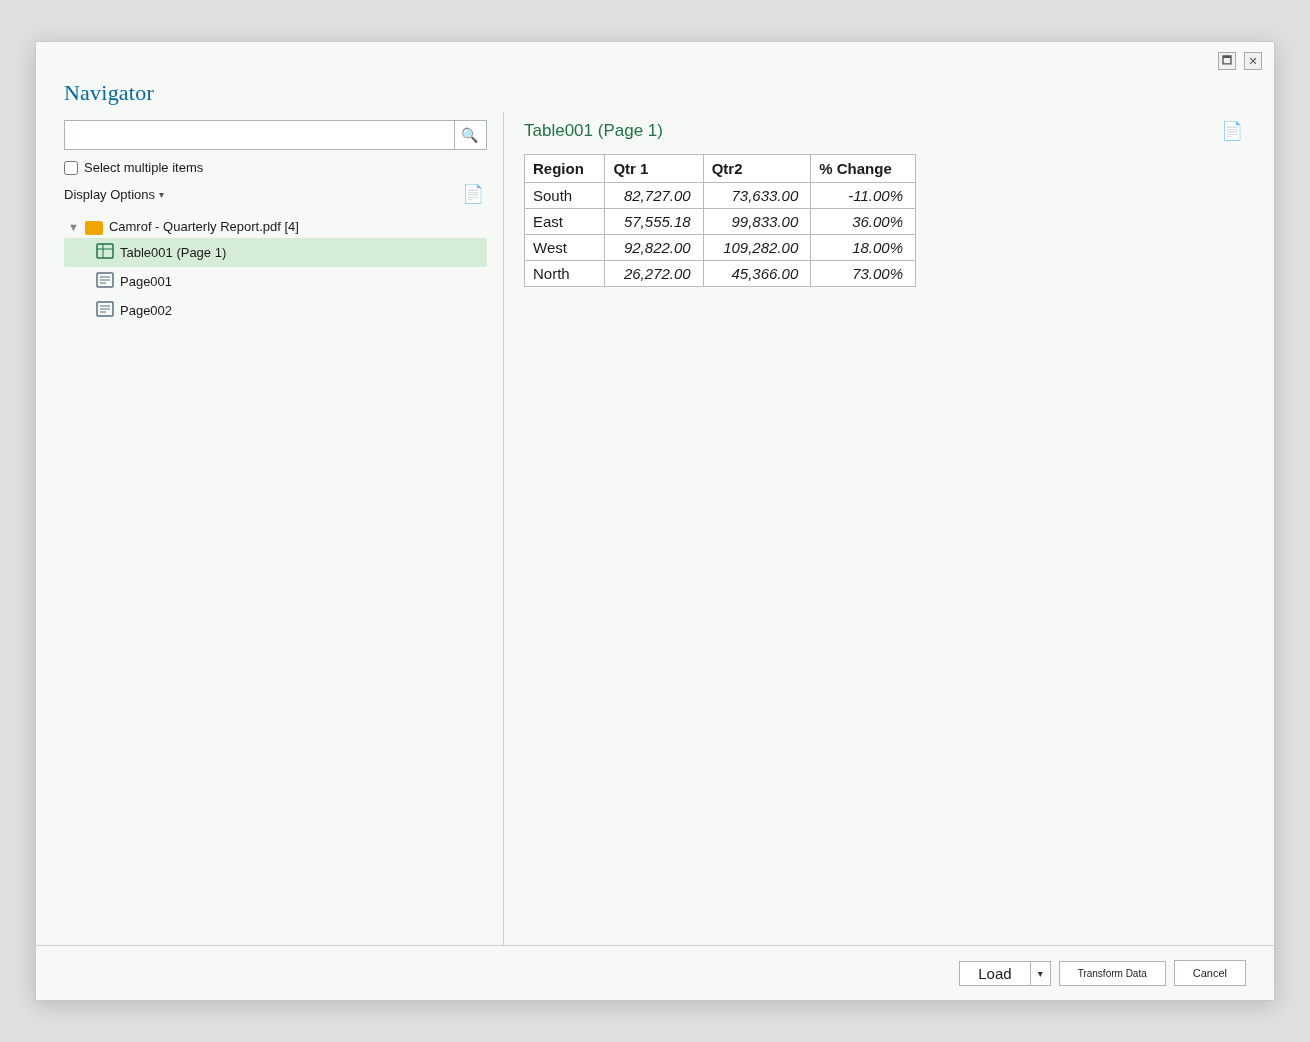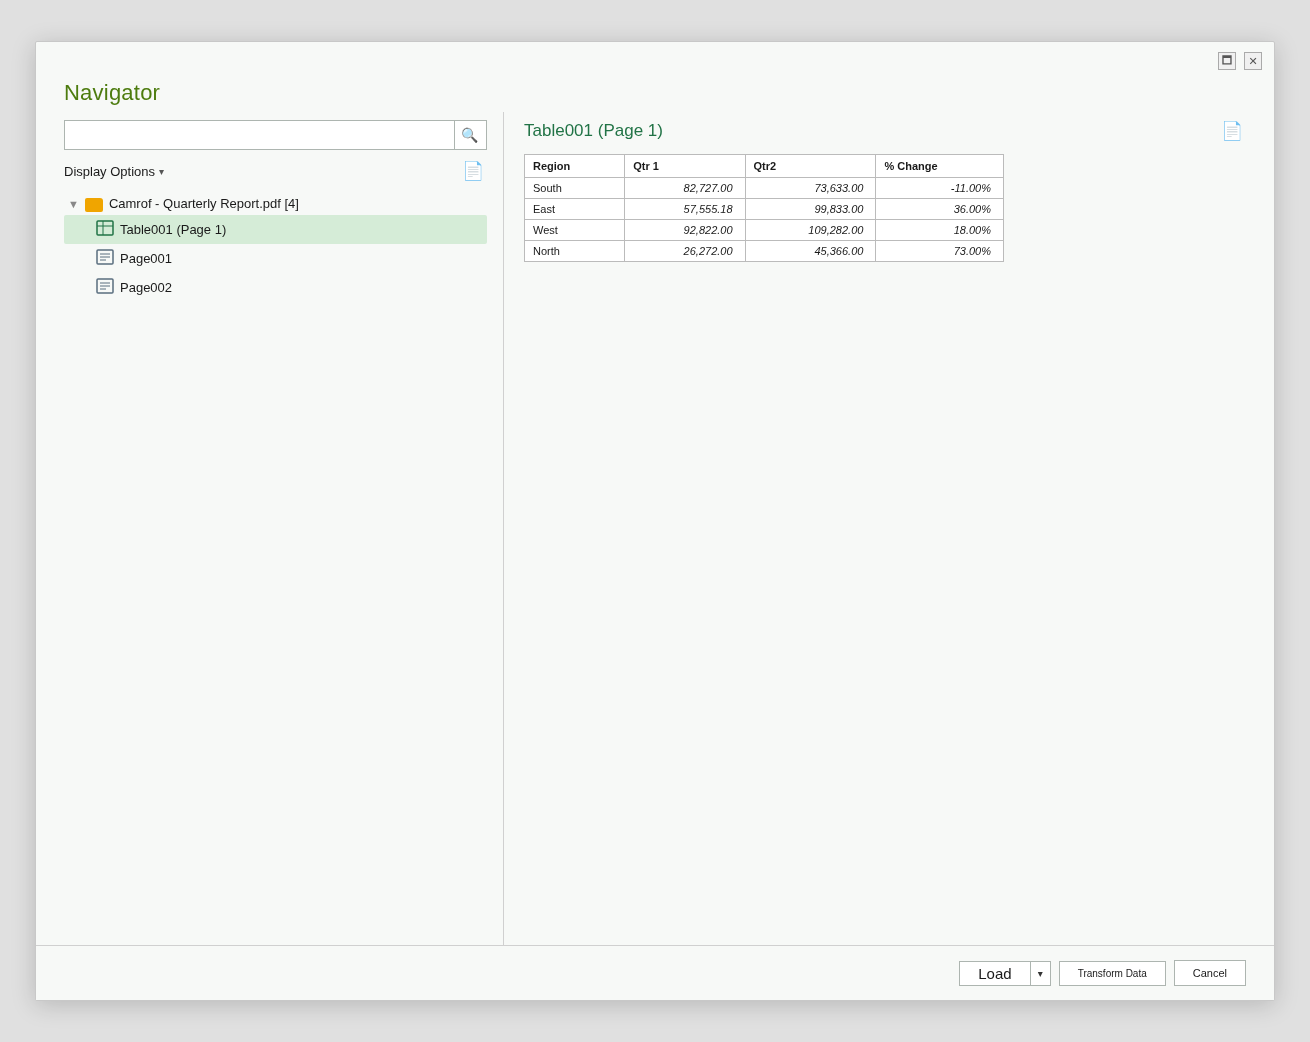--- a/index.html
+++ b/index.html
@@ -39,22 +39,23 @@
       display: flex; align-items: center; justify-content: center;
       font-size: 11px;
       color: #555;
     }
     .dialog-header {
       padding: 10px 28px 6px 28px;
     }
     .dialog-title {
       font-size: 22px;
       font-weight: 300;
-      color: #4d7c0f;
+      color: #0369a1;
       letter-spacing: 0.01em;
+      font-family: Liberation Serif, serif;
     }
     .dialog-body {
       display: flex;
       flex: 1;
       padding: 0 28px 0 28px;
       gap: 0;
     }
     
     .left-panel {
       width: 440px;
@@ -191,22 +192,22 @@
     .preview-icon-btn {
       background: none;
       border: none;
       cursor: pointer;
       color: #555;
       font-size: 18px;
       padding: 0 2px;
     }
     .data-table {
       border-collapse: collapse;
-      width: 480px;
-      font-size: 11px;
+      width: 392px;
+      font-size: 15px;
     }
     .data-table th {
       background: #fff;
       border: 1px solid #bbb;
       padding: 5px 12px 5px 8px;
       font-weight: 600;
       text-align: left;
       color: #1a1a1a;
     }
     .data-table td {
@@ -289,20 +290,24 @@
 
     <div class="left-panel">
 
       <div class="search-row">
         <input class="search-input" type="text" placeholder="" style="">
         <button class="search-btn">
           <span>🔍</span>
         </button>
       </div>
 
+      <div class="checkbox-row">
+        <input type="checkbox" style="">
+        <label>Select multiple items</label>
+      </div>
 
       <div class="display-options-row">
         <button class="display-options-btn">
           <span>Display Options</span>
           <span class="chevron">▾</span>
         </button>
         <button class="export-icon-btn">
           <span>📄</span>
         </button>
       </div>

